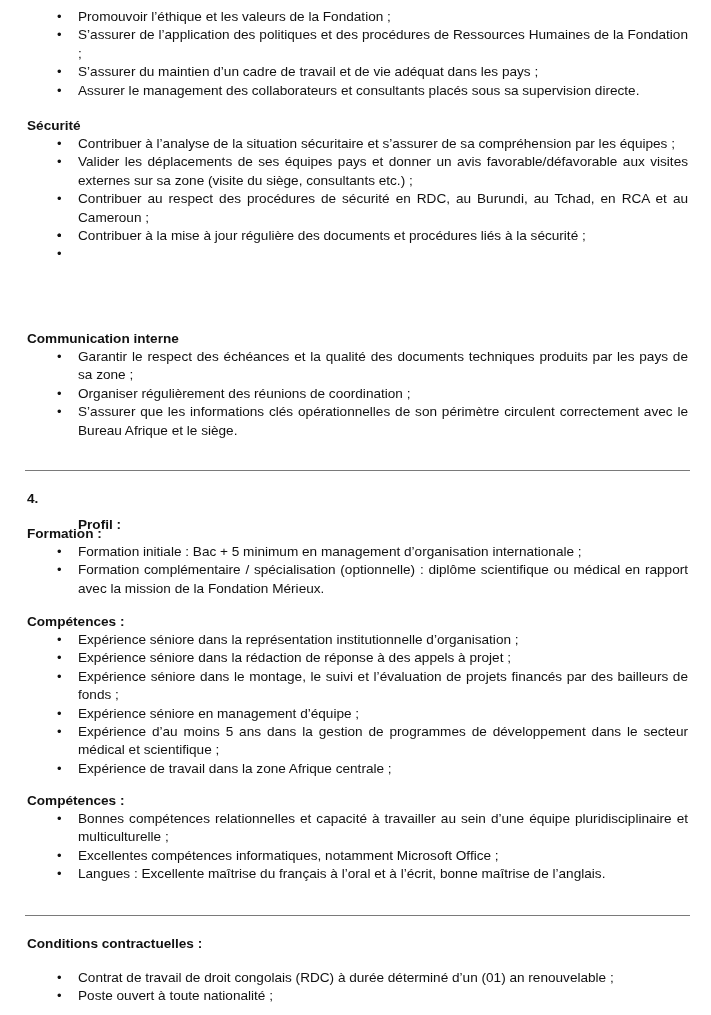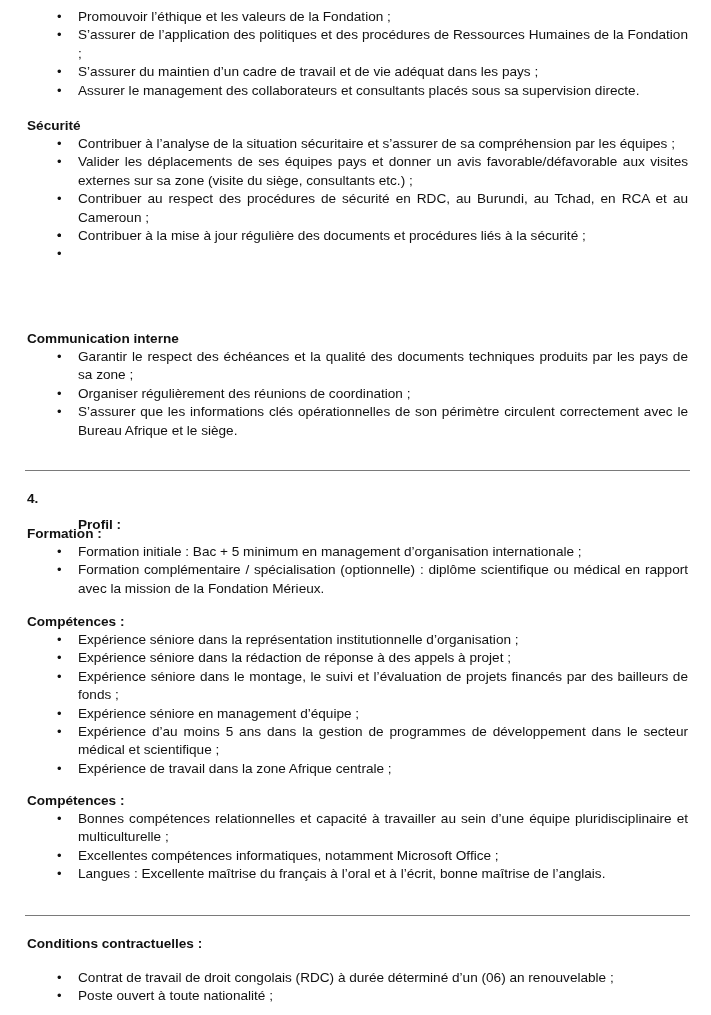--- a/index.html
+++ b/index.html
@@ -121,17 +121,17 @@
   <ul class="blist" style="top:810px;">
     <li><span class="bullet">•</span><span>Bonnes compétences relationnelles et capacité à travailler au sein d’une équipe pluridisciplinaire et multiculturelle ;</span></li>
     <li><span class="bullet">•</span><span>Excellentes compétences informatiques, notamment Microsoft Office ;</span></li>
     <li><span class="bullet">•</span><span>Langues : Excellente maîtrise du français à l’oral et à l’écrit, bonne maîtrise de l’anglais.</span></li>
   </ul>
 
   <div class="rule" style="top:915px;"></div>
 
   <div class="heading" style="top:935px;">Conditions contractuelles :</div>
   <ul class="blist" style="top:969px;">
-    <li><span class="bullet">•</span><span>Contrat de travail de droit congolais (RDC) à durée déterminé d’un (06) an renouvelable ;</span></li>
+    <li><span class="bullet">•</span><span>Contrat de travail de droit congolais (RDC) à durée déterminé d’un (01) an renouvelable ;</span></li>
     <li><span class="bullet">•</span><span>Poste ouvert à toute nationalité ;</span></li>
   </ul>
 
 </div>
 
 </body></html>

